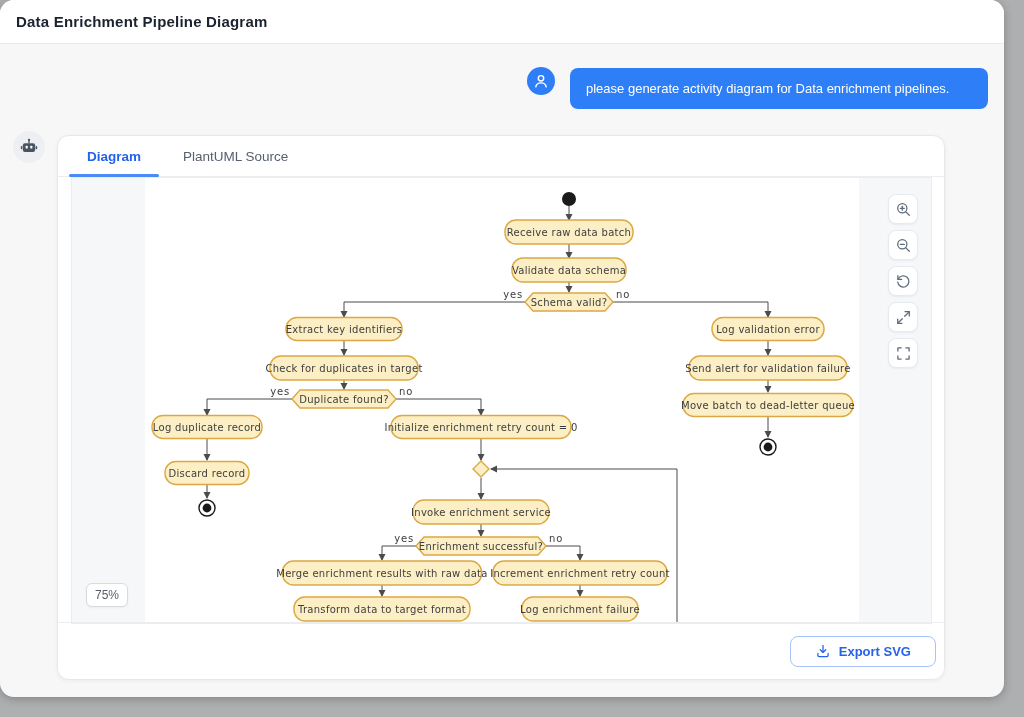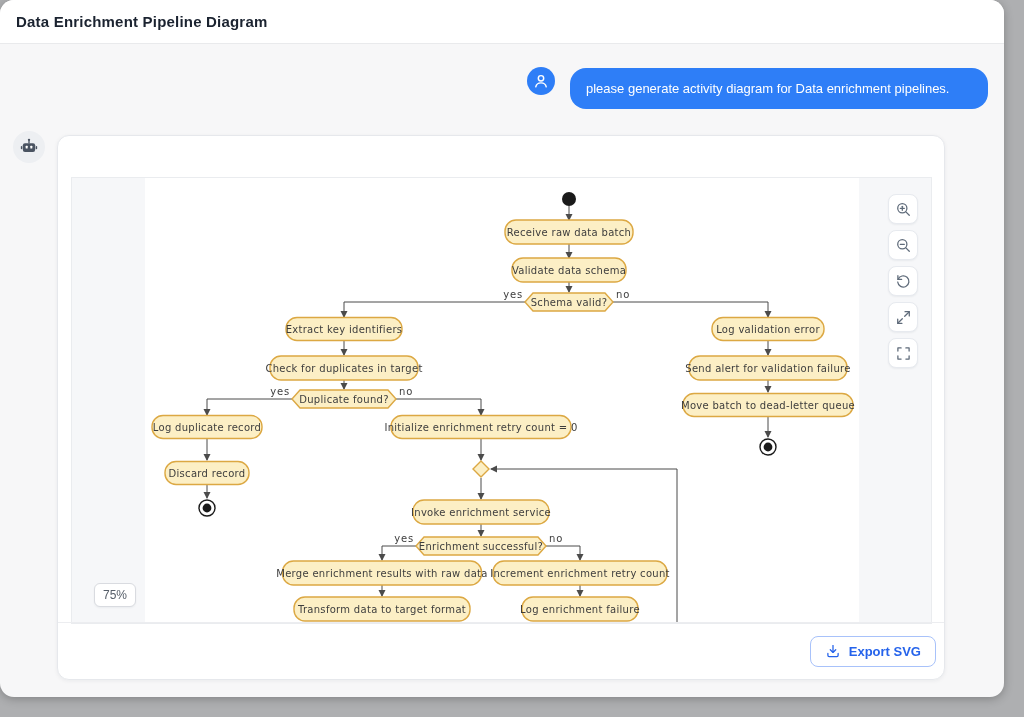--- a/index.html
+++ b/index.html
@@ -21,21 +21,21 @@
   }
   .app-title { font-size:15px; font-weight:700; color:#1b2330; letter-spacing:.2px; }
 
   
   .user-avatar {
     position:absolute; left:527px; top:67px; width:28px; height:28px;
     border-radius:50%; background:#2e7ef7; display:flex; align-items:center; justify-content:center;
   }
   .chat-bubble {
     position:absolute; left:570px; top:68px; width:418px; height:41px;
-    background:#2e7ef7; border-radius:16px; color:#ffffff;
+    background:#2e7ef7; border-radius:8px; color:#ffffff;
     display:flex; align-items:center; padding:0 16px; font-size:13px;
   }
 
   .bot-avatar {
     position:absolute; left:13px; top:131px; width:32px; height:32px;
     border-radius:50%; background:#edeff2; display:flex; align-items:center; justify-content:center;
   }
 
   
   .card {
@@ -73,31 +73,31 @@
   .zbtn {
     width:30px; height:30px; background:#ffffff; border:1px solid #e7eaef; border-radius:8px;
     display:flex; align-items:center; justify-content:center; cursor:pointer;
     box-shadow:0 1px 2px rgba(20,30,50,.06);
   }
   .zbtn svg { stroke:#5f6b7a; }
 
   .zoom-badge {
     position:absolute; left:14px; bottom:16px; background:#ffffff;
     border:1px solid #d9dbe0; border-radius:6px; padding:4px 8px;
-    font-size:12px; color:#555d68; box-shadow:0 1px 2px rgba(20,30,50,.05);margin-left:8px;
+    font-size:12px; color:#555d68; box-shadow:0 1px 2px rgba(20,30,50,.05);
   }
 
   
   .card-footer {
     position:absolute; left:0; right:0; bottom:0; height:57px;
     border-top:1px solid #ecedf0; display:flex; align-items:center;
     justify-content:flex-end; gap:16px; padding-right:8px;
   }
   .fbtn {
-    height:31px; display:flex; align-items:center; gap:8px; padding:0 14px;
+    height:31px; display:flex; align-items:center; gap:8px; padding:0 24px;
     background:#ffffff; border:1px solid #a8c2fa; border-radius:8px;
     color:#2563eb; font-size:13px; font-weight:600; cursor:pointer;
   }
   .fbtn svg { stroke:#2563eb; }
 </style>
 </head>
 <body>
 
 <div class="desktop">
   <div class="window">
@@ -123,20 +123,28 @@
         <rect x="4.6" y="7.4" width="14.8" height="10.6" rx="2.6" fill="#4a5361"></rect>
         <rect x="8" y="10.6" width="2.4" height="3.2" rx="0.6" fill="#ffffff"></rect>
         <rect x="13.6" y="10.6" width="2.4" height="3.2" rx="0.6" fill="#ffffff"></rect>
         <rect x="2.2" y="10.8" width="1.8" height="4" rx="0.9" fill="#4a5361"></rect>
         <rect x="20" y="10.8" width="1.8" height="4" rx="0.9" fill="#4a5361"></rect>
       </svg>
     </div>
 
     <section class="card">
 
+      <div class="tabbar">
+        <div class="tab active">
+          <span>Diagram</span>
+        </div>
+        <div class="tab">
+          <span>PlantUML Source</span>
+        </div>
+      </div>
 
       <div class="viewport">
         <div class="canvas">
           <svg id="diagram-svg" width="714" height="445" viewBox="0 0 714 445">
               <path d="M424,28 L424,42" fill="none" stroke="#4b4b4b" stroke-width="1"></path>
               <polygon points="424,43 420.5,36 427.5,36" fill="#4b4b4b"></polygon>
               <path d="M424,66 L424,80" fill="none" stroke="#4b4b4b" stroke-width="1"></path>
               <polygon points="424,81 420.5,74 427.5,74" fill="#4b4b4b"></polygon>
               <path d="M424,104 L424,114" fill="none" stroke="#4b4b4b" stroke-width="1"></path>
               <polygon points="424,115 420.5,108 427.5,108" fill="#4b4b4b"></polygon>

